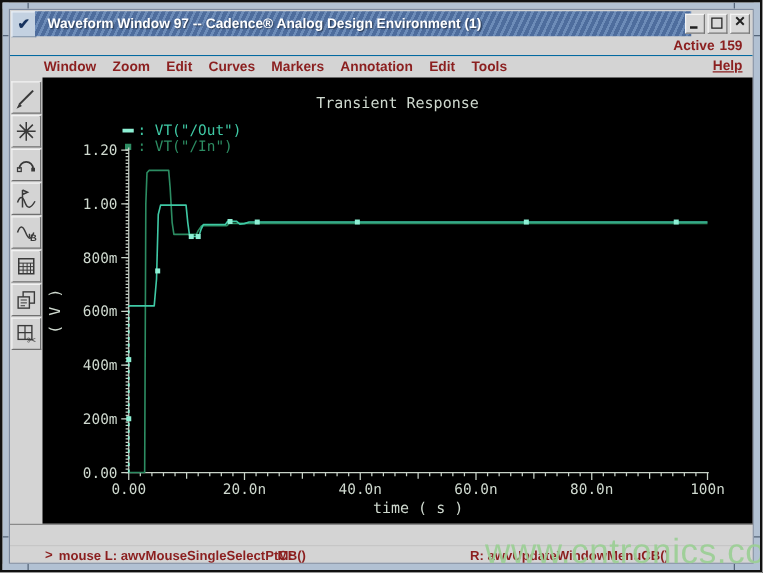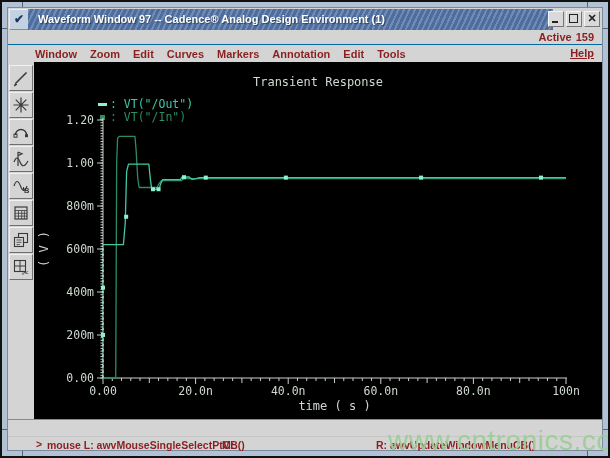--- a/index.html
+++ b/index.html
@@ -12,21 +12,21 @@
   #frame-left{left:0;top:0;bottom:0;width:5px;}
   #frame-right{right:0;top:0;bottom:0;width:5px;}
   .notch{position:absolute;background:#55657a;}
   #content{position:absolute;left:5px;top:5px;right:5px;bottom:5px;
     border:1px solid #7c8aa0;background:#d4d4d4;}
   
   #titlebar{position:absolute;left:0;top:0;right:0;height:22px;background:#d4d4d4;}
   #winmenu-btn{position:absolute;left:1px;top:1px;width:18px;height:19px;background:#c3d1e1;
     border:1px solid;border-color:#e8eef5 #7d8ea4 #7d8ea4 #e8eef5;color:#17335e;
     font-weight:bold;font-size:12px;text-align:center;line-height:18px;cursor:pointer;}
-  #title-hatch{position:absolute;left:20px;top:1px;width:525px;height:34px;
+  #title-hatch{position:absolute;left:20px;top:1px;width:525px;height:20px;
     background:repeating-linear-gradient(115deg,#6d8cb8 0px,#6d8cb8 2px,#4e6d9d 2px,#4e6d9d 5px);
     color:#fff;font-size:11px;font-weight:bold;line-height:20px;padding-left:10px;box-sizing:border-box;
     white-space:nowrap;overflow:hidden;text-shadow:1px 1px 1px rgba(0,0,0,.45);}
   #win-controls{position:absolute;right:2px;top:3px;display:flex;gap:2px;}
   .wbtn{width:14px;height:14px;background:#d9d9d9;border:1px solid;
     border-color:#f4f4f4 #777 #777 #f4f4f4;position:relative;cursor:pointer;}
   .glyph-min{position:absolute;left:3px;bottom:3px;width:6px;height:2px;background:#222;}
   .glyph-max{position:absolute;left:2px;top:2px;width:7px;height:7px;border:1.5px solid #222;}
   .glyph-close{position:absolute;left:0;top:0;width:100%;height:100%;
     font-size:11px;font-weight:bold;color:#222;text-align:center;line-height:12px;}

